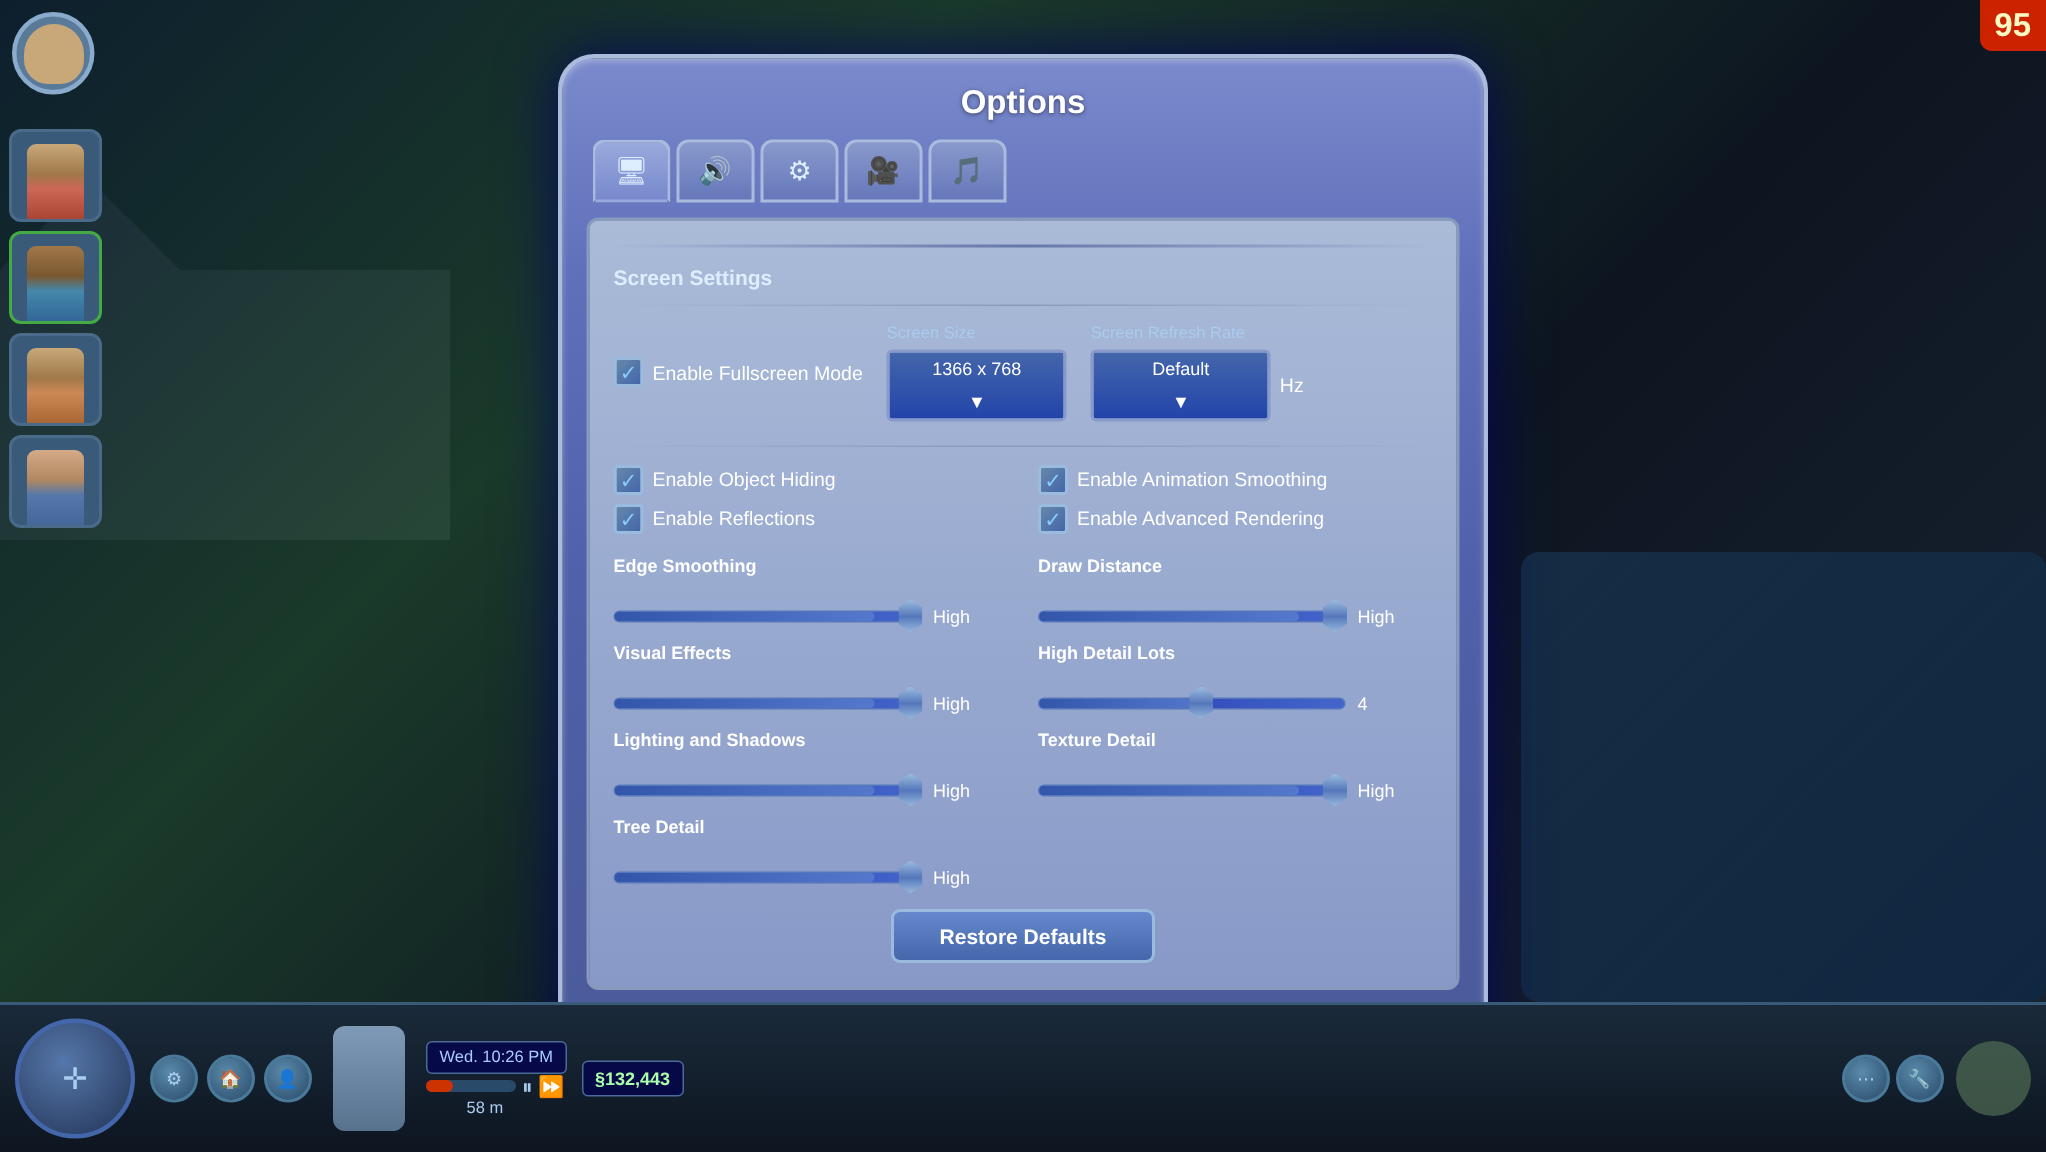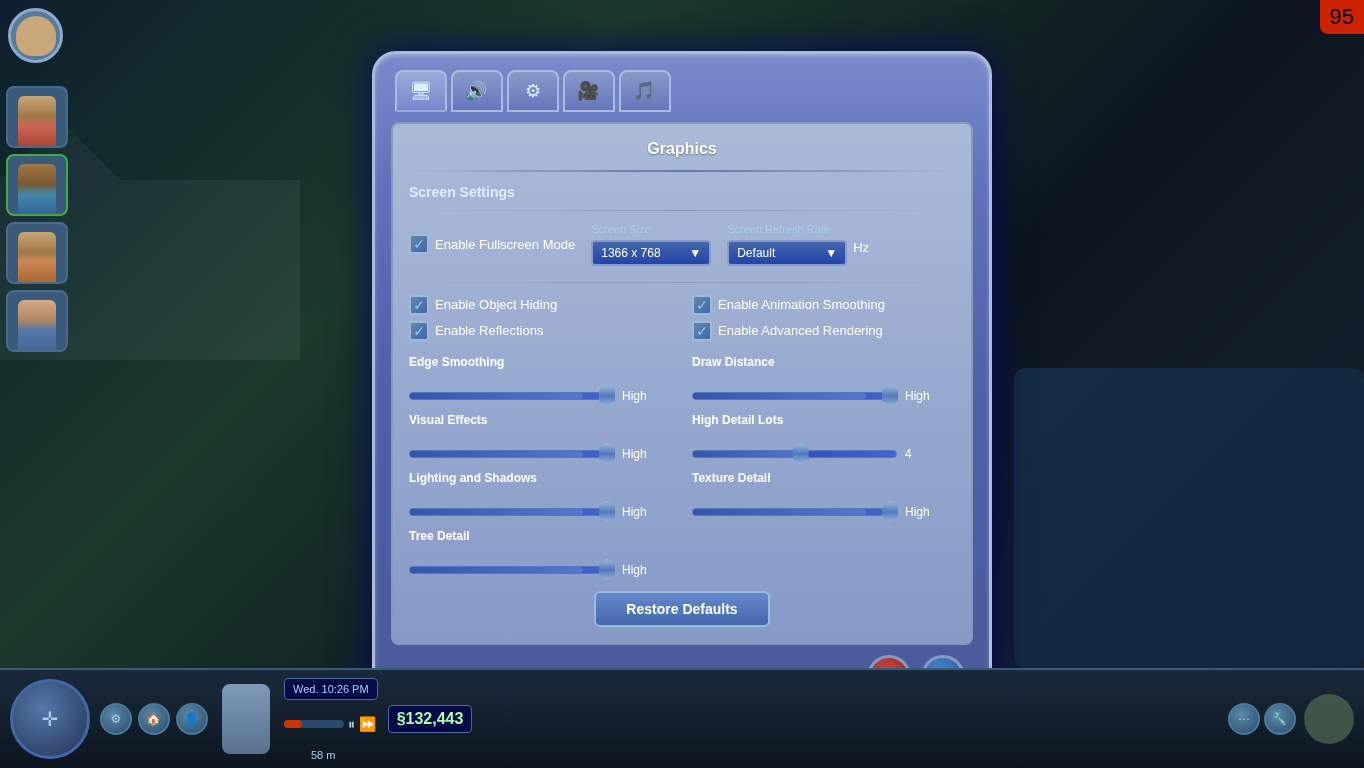--- a/index.html
+++ b/index.html
@@ -43,23 +43,23 @@
       border-radius: 50% 50% 40% 40%;
       position: relative;
     }
 
     
     .score-badge {
       position: absolute;
       top: 0;
       right: 0;
       background: #cc2200;
-      color: #000000;
+      color: #fef9c3;
       font-size: 22px;
-      font-weight: normal;
+      font-weight: bold;
       padding: 4px 10px;
       border-bottom-left-radius: 8px;
     }
 
     
     .sidebar-avatars {
       position: absolute;
       left: 0;
       top: 80px;
       display: flex;
@@ -133,21 +133,21 @@
       font-size: 11px;
       text-align: center;
     }
 
     .hud-money {
       background: rgba(0,0,80,0.7);
       border: 1px solid #4a6a9a;
       border-radius: 4px;
       padding: 4px 8px;
       color: #aaffaa;
-      font-size: 16px;
+      font-size: 12px;
       font-weight: bold;
     }
 
     .hud-sim-icon {
       width: 48px;
       height: 70px;
       background: linear-gradient(180deg, #aaccee 0%, #7799bb 100%);
       border-radius: 8px;
       margin: 0 4px;
       opacity: 0.7;
@@ -296,20 +296,21 @@
       border-radius: 4px;
       color: #ffffff;
       font-size: 12px;
       padding: 4px 8px;
       display: flex;
       align-items: center;
       justify-content: space-between;
       gap: 8px;
       cursor: pointer;
       min-width: 120px;
+      flex-direction: column;
     }
 
     .dropdown-label {
       color: #aaccee;
       font-size: 11px;
       margin-bottom: 3px;
     }
 
     .hz-label {
       color: #ffffff;
@@ -523,32 +524,32 @@
     <div class="avatar-figure" style="background: linear-gradient(180deg, #c8a878 0%, #a0784a 40%, #cc8855 60%, #aa6633 100%);"></div>
   </div>
   <div class="sidebar-avatar">
     <div class="avatar-figure" style="background: linear-gradient(180deg, #d4aa88 0%, #b08860 40%, #5577aa 60%, #446699 100%);"></div>
   </div>
 </div>
 
 <div class="options-overlay">
   <div class="options-dialog">
 
+    <div class="options-title">Options</div>
 
     <div class="tab-bar">
       <div class="tab active" title="Graphics">🖥</div>
       <div class="tab" title="Audio">🔊</div>
       <div class="tab" title="Gameplay">⚙</div>
       <div class="tab" title="Camera">🎥</div>
       <div class="tab" title="Music">🎵</div>
     </div>
 
     <div class="content-panel">
 
-      <div class="section-title">Graphics</div>
       <div class="divider"></div>
 
       <div class="subsection-title">Screen Settings</div>
       <div class="subsection-divider"></div>
 
       <div class="screen-settings-row">
         <div class="checkbox-item">
           <div class="checkbox">✓</div>
           <span>Enable Fullscreen Mode</span>
         </div>
@@ -556,21 +557,21 @@
         <div style="display:flex; flex-direction:column; gap:2px;">
           <div class="dropdown-label">Screen Size</div>
           <div class="dropdown">
             <span>1366 x 768</span>
             <span>▼</span>
           </div>
         </div>
 
         <div style="display:flex; flex-direction:column; gap:2px;">
           <div class="dropdown-label">Screen Refresh Rate</div>
-          <div style="display:flex; align-items:flex-start; gap:6px;">
+          <div style="display:flex; align-items:center; gap:6px;">
             <div class="dropdown">
               <span>Default</span>
               <span>▼</span>
             </div>
             <span class="hz-label">Hz</span>
           </div>
         </div>
       </div>
 
       <div class="subsection-divider"></div>
@@ -696,21 +697,21 @@
   <div class="nav-wheel">✛</div>
 
   <div class="hud-controls">
     <div class="hud-btn">⚙</div>
     <div class="hud-btn">🏠</div>
     <div class="hud-btn">👤</div>
   </div>
 
   <div class="hud-sim-icon"></div>
 
-  <div style="display:flex; flex-direction:column; gap:16px;">
+  <div style="display:flex; flex-direction:column; gap:0;">
     <div class="hud-clock">
       <span>Wed. 10:26 PM</span>
     </div>
     <div style="display:flex; align-items:center; gap:4px;">
       <div class="time-bar">
         <div class="time-fill"></div>
       </div>
       <div class="playback-controls">
         <button class="play-btn">⏸</button>
         <button class="play-btn">⏩</button>

